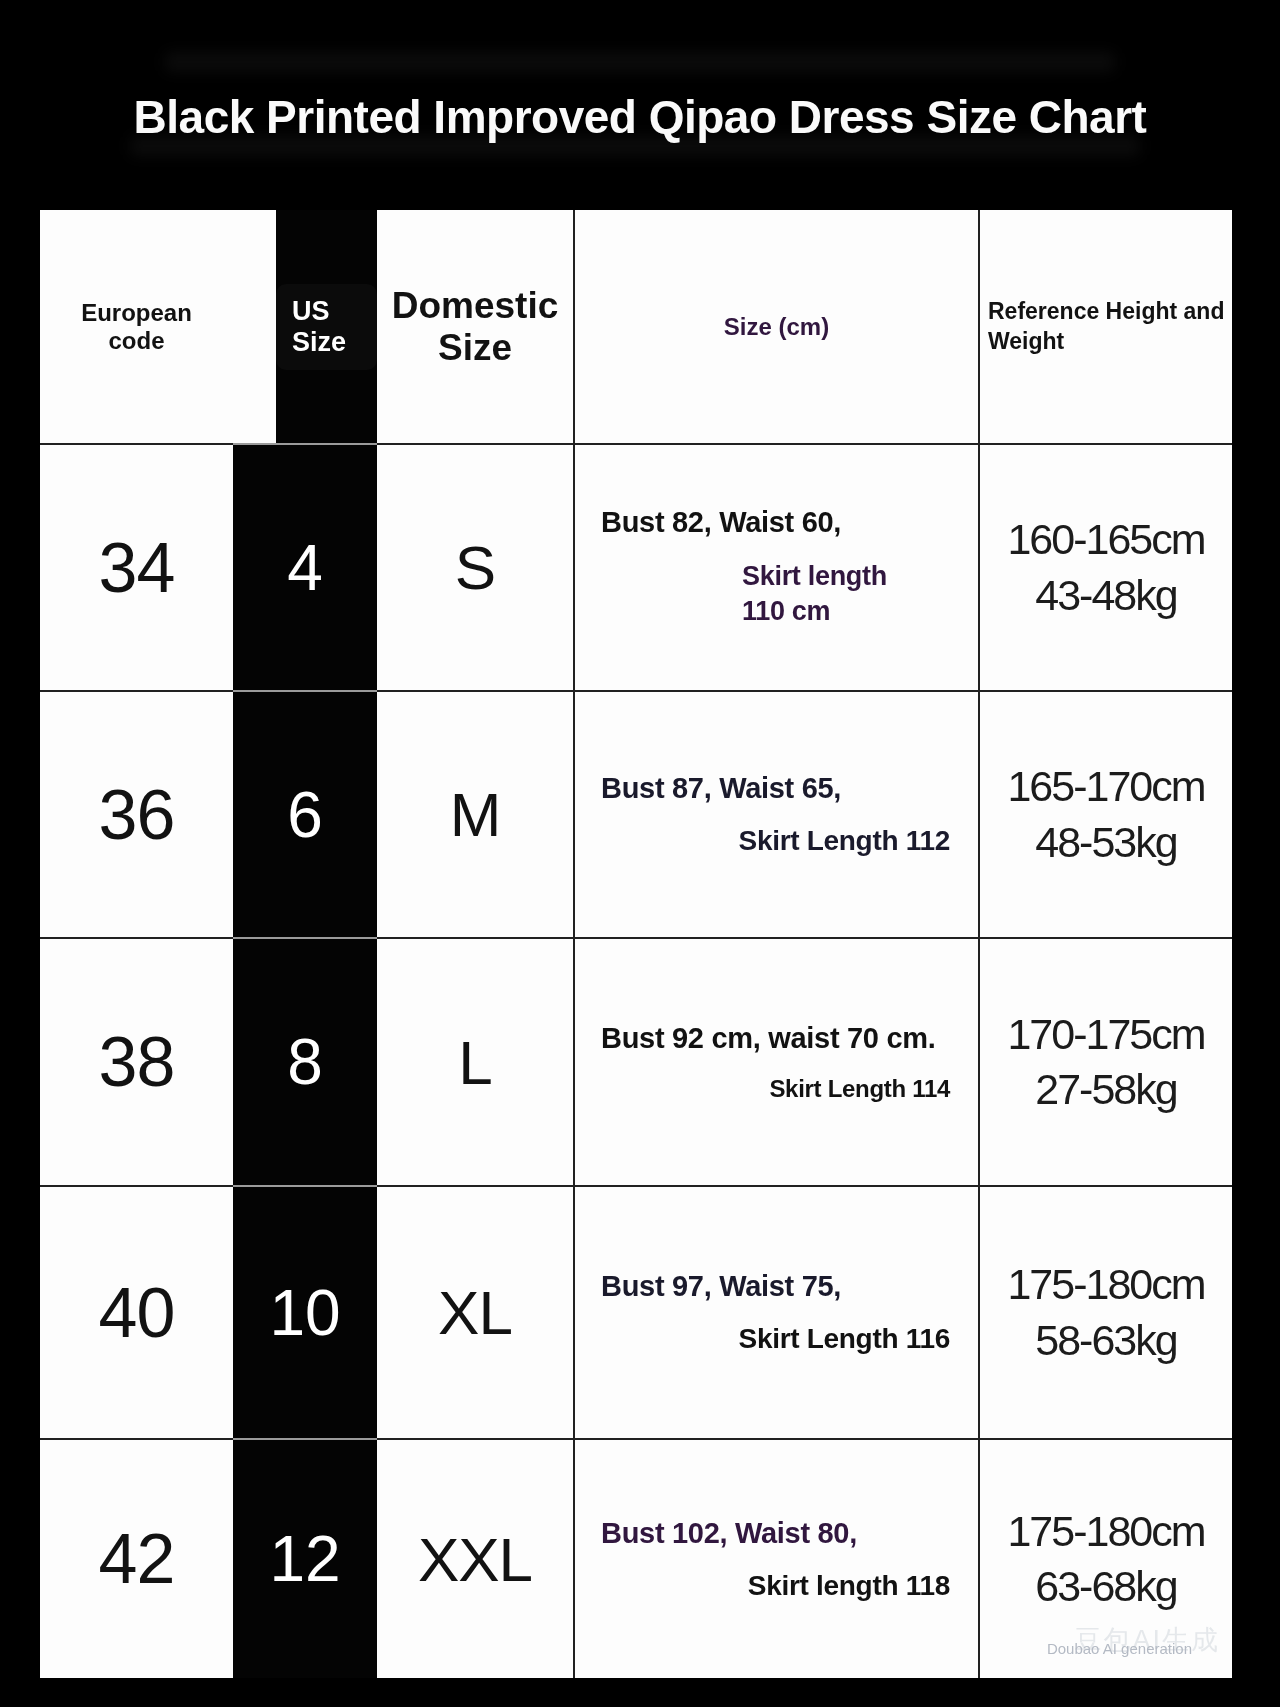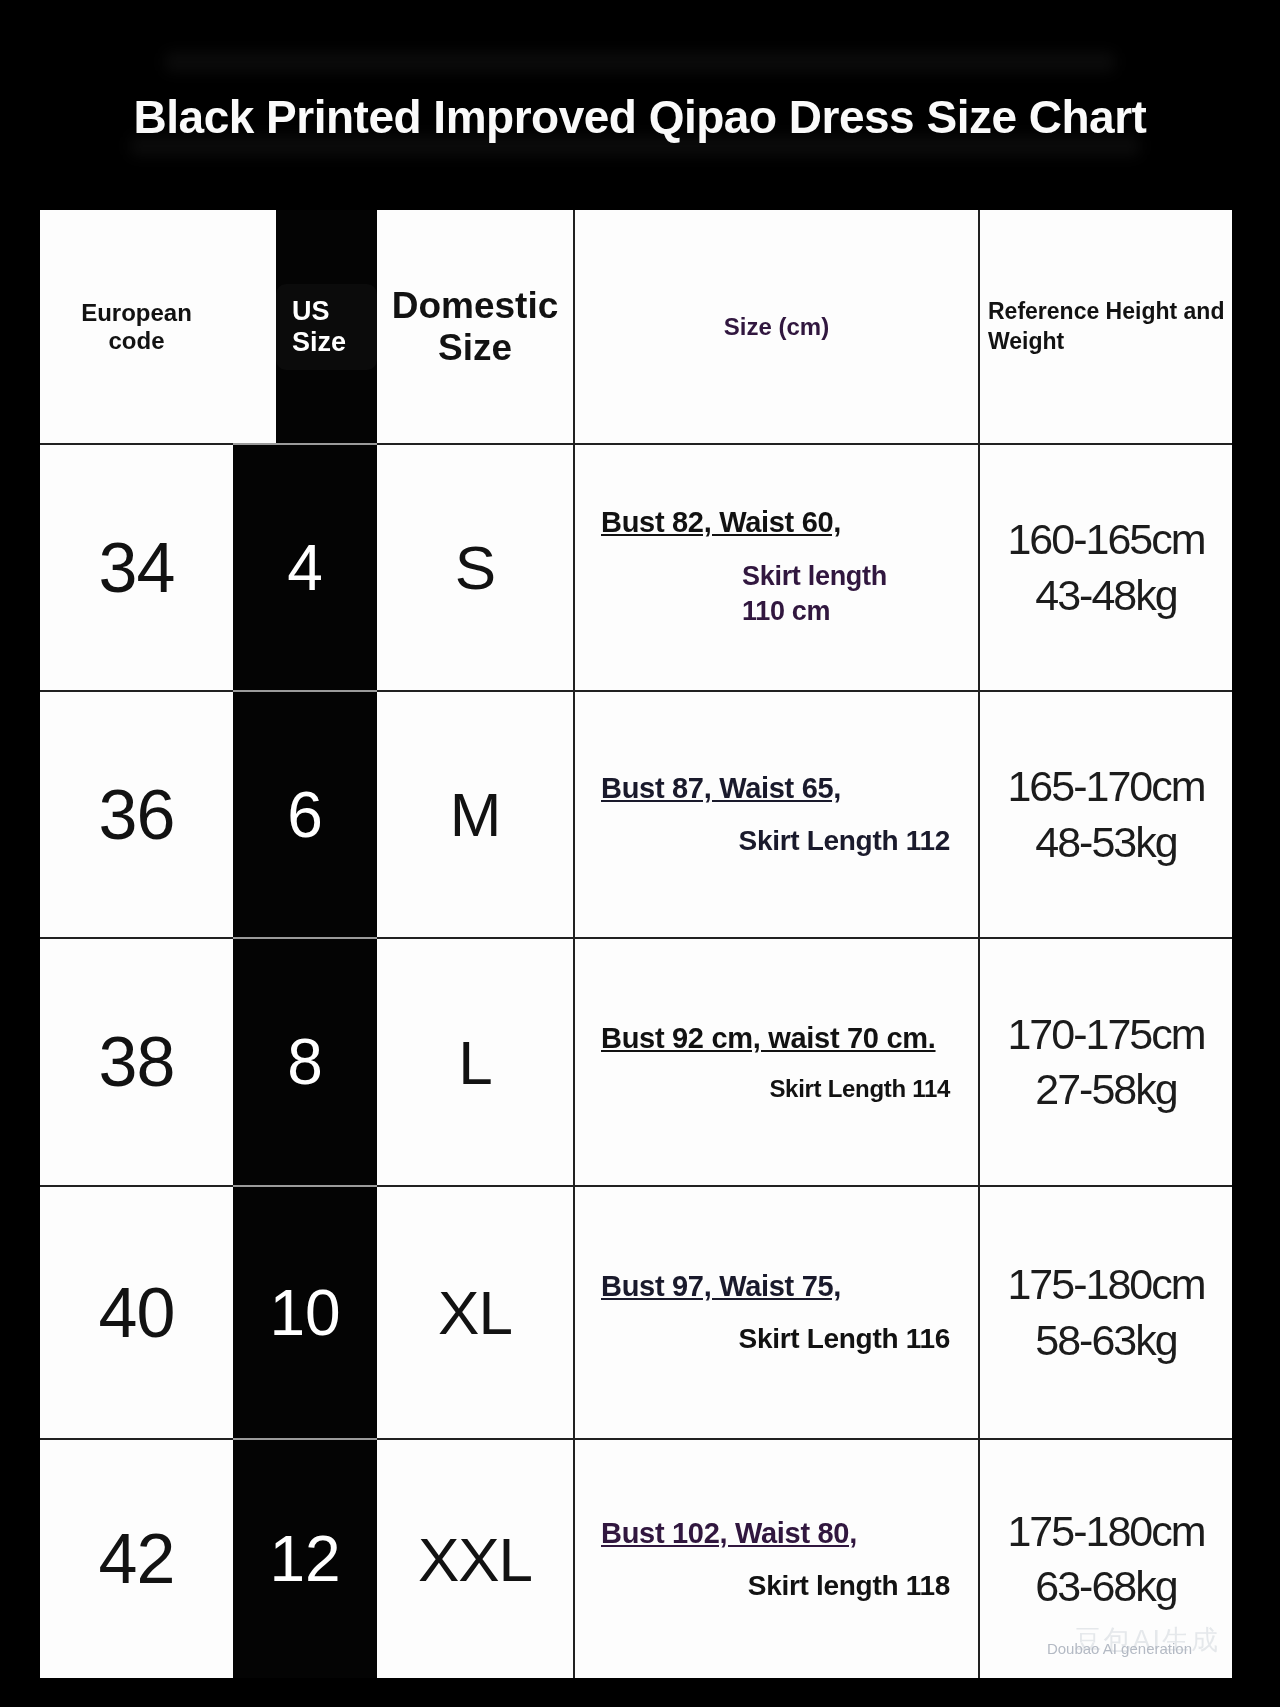--- a/index.html
+++ b/index.html
@@ -87,21 +87,21 @@
   .col-dom{font-size:62px;letter-spacing:-1px;}
   .col-size{
     flex-direction:column;
     align-items:stretch;
     justify-content:center;
     gap:20px;
     padding:0 26px;
   }
   .bust{
     font-size:29px;font-weight:700;letter-spacing:-0.3px;
-    text-align:left;color:var(--ink);text-decoration:underline;
+    text-align:left;color:var(--ink);
   }
   .skirt{
     font-size:28px;font-weight:700;letter-spacing:-0.3px;
     white-space:pre-line;color:var(--ink);
   }
   .skirt-indent{text-align:left;padding-left:141px;font-size:27px;line-height:1.28;}
   .skirt-right{text-align:right;padding-right:2px;}
   .skirt-small{font-size:24px;}
   .bust-navy{color:var(--navy);}
   .bust-purple{color:var(--purple);}

